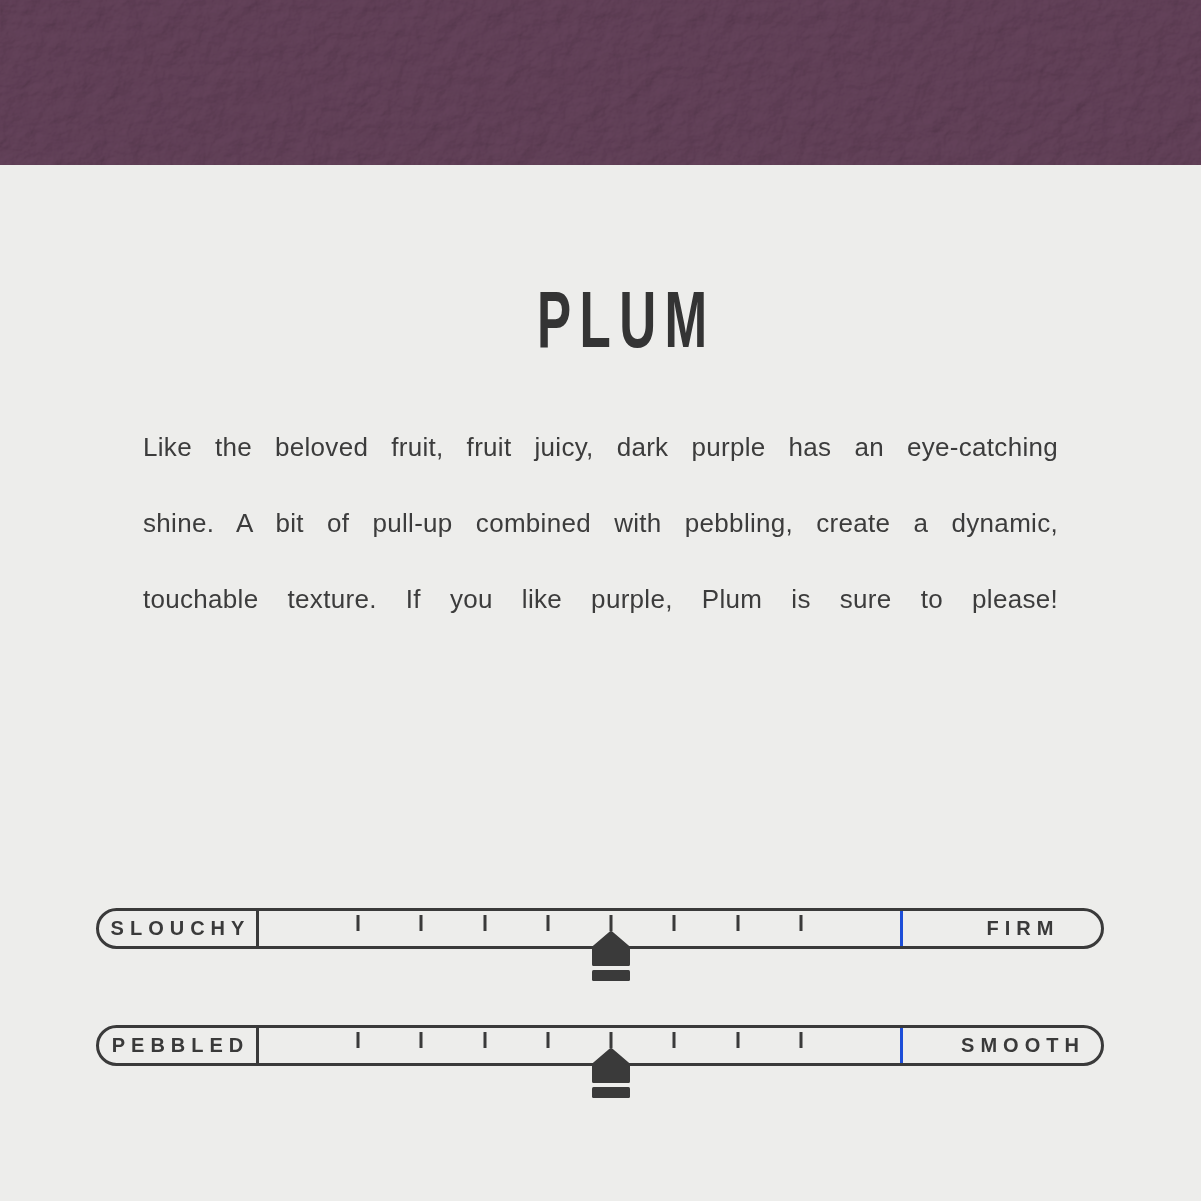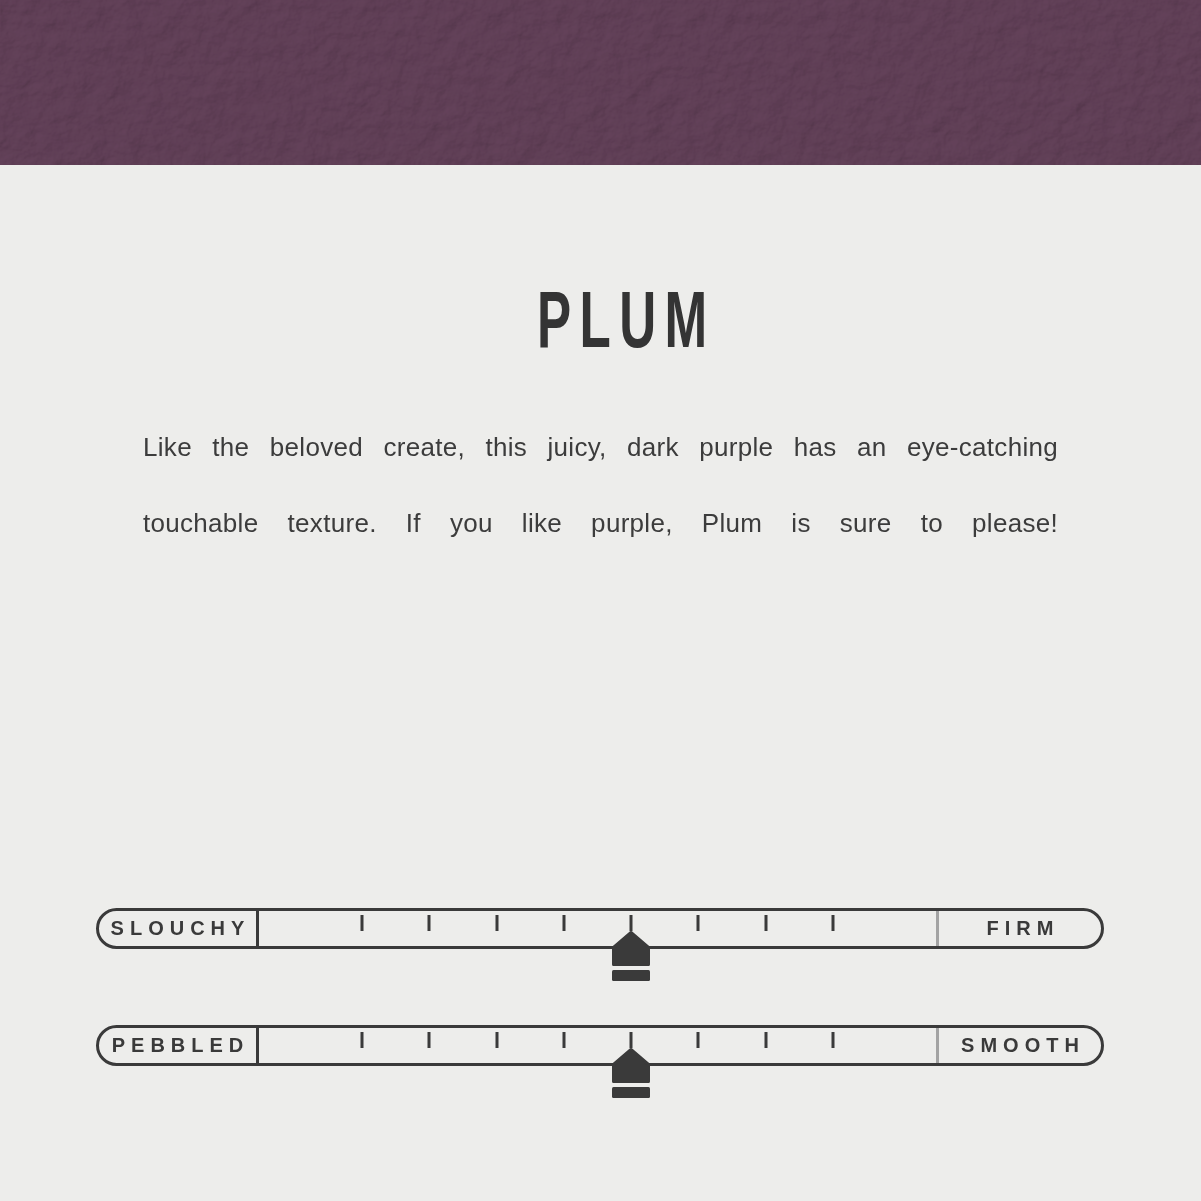--- a/index.html
+++ b/index.html
@@ -89,21 +89,21 @@
     display: flex;
     align-items: center;
     justify-content: center;
     font-size: 20px;
     font-weight: bold;
     letter-spacing: 6px;
     color: #3A3A3A;
     white-space: nowrap;
   }
   .cap.left  { width: 157px; border-right: 3px solid #3A3A3A; text-indent: 6px; }
-  .cap.right { width: 162px; border-left: 3px solid #a3a3a3; text-indent: 6px; }
+  .cap.right { width: 162px; border-left: 3px solid #1d4ed8; text-indent: 6px; padding-left: 36px; }
 
   .track {
     flex: 1;
     position: relative;
   }
   .tick {
     position: absolute;
     top: 4px;
     width: 3px;
     height: 16px;
@@ -144,21 +144,22 @@
     <rect width="1201" height="165" filter="url(#leatherBump)" opacity="0.5"></rect>
     <rect width="1201" height="165" fill="#3A2133" opacity="0.18"></rect>
   </svg>
 </div>
 
 <div class="title-row">
   <div class="page-title">PLUM</div>
 </div>
 
 <div class="desc">
-  <div class="desc-line">Like the beloved create, this juicy, dark purple has an eye-catching</div>
+  <div class="desc-line">Like the beloved fruit, fruit juicy, dark purple has an eye-catching</div>
+  <div class="desc-line">shine. A bit of pull-up combined with pebbling, create a dynamic,</div>
   <div class="desc-line">touchable texture. If you like purple, Plum is sure to please!</div>
 </div>
 
 <div class="scale first">
   <div class="pill">
     <div class="cap left">SLOUCHY</div>
     <div class="track">
         <div class="tick" style="left: 11.1111%;"></div>
         <div class="tick" style="left: 22.2222%;"></div>
         <div class="tick" style="left: 33.3333%;"></div>

